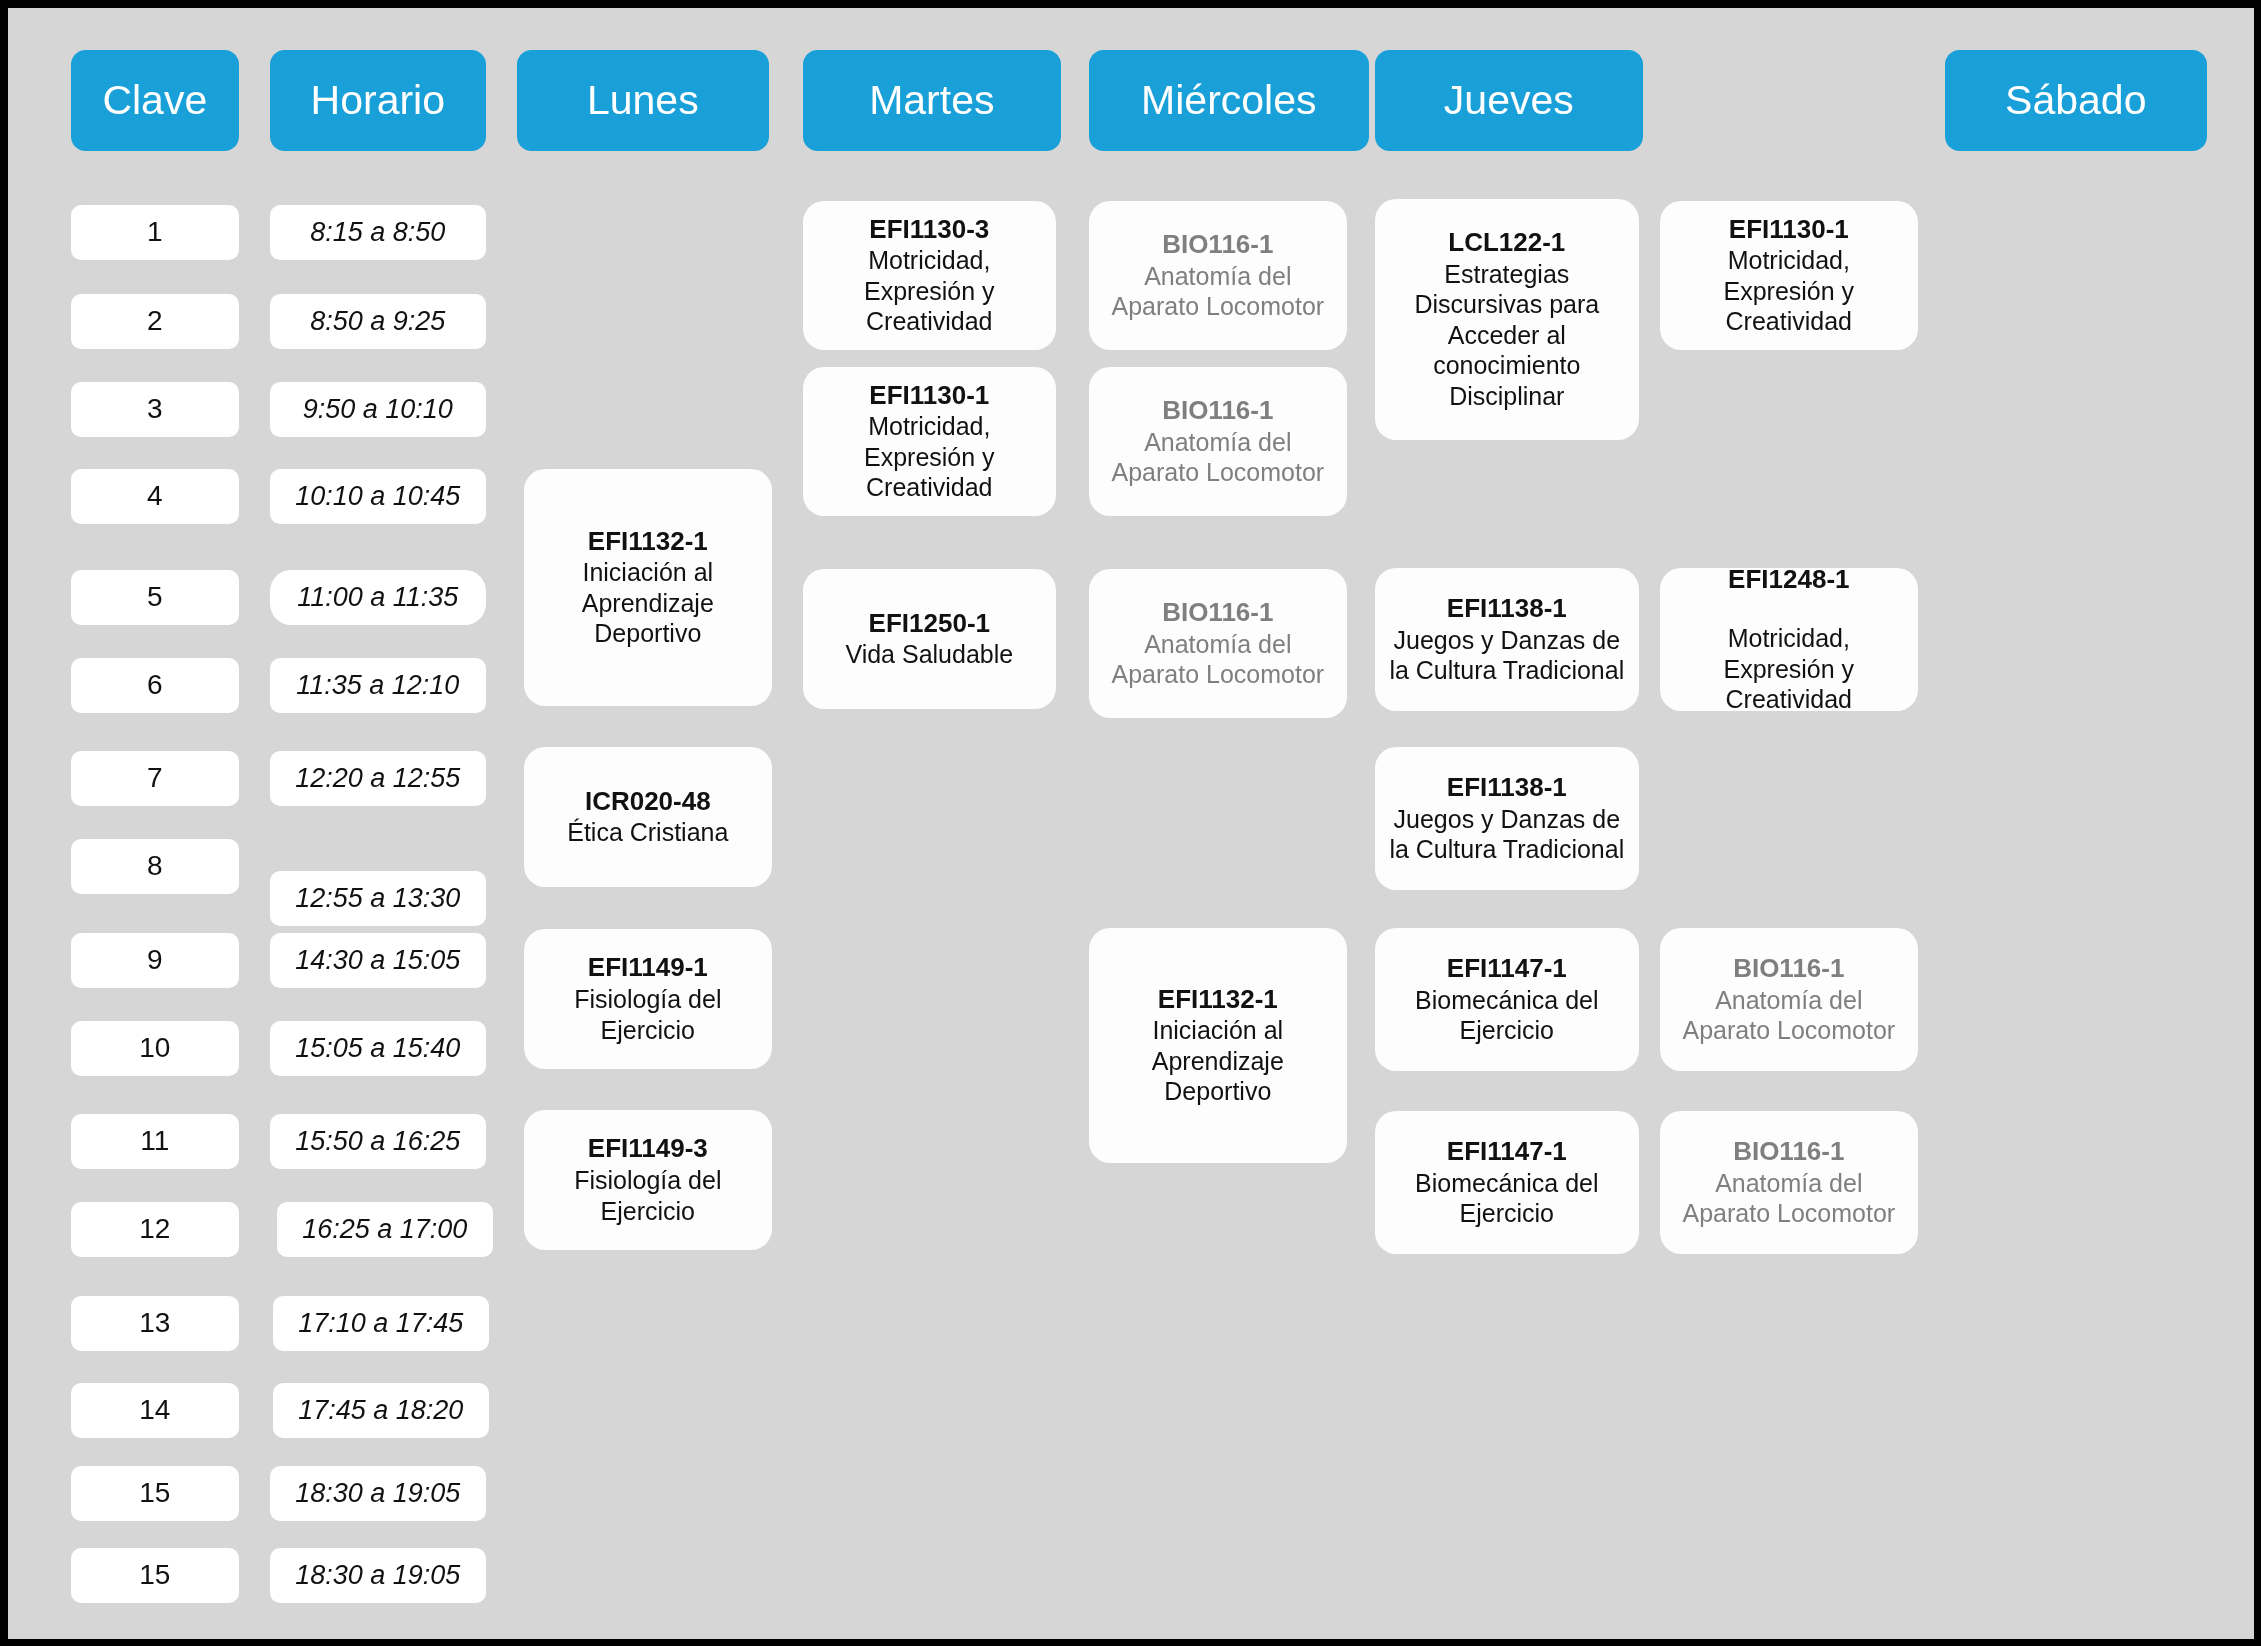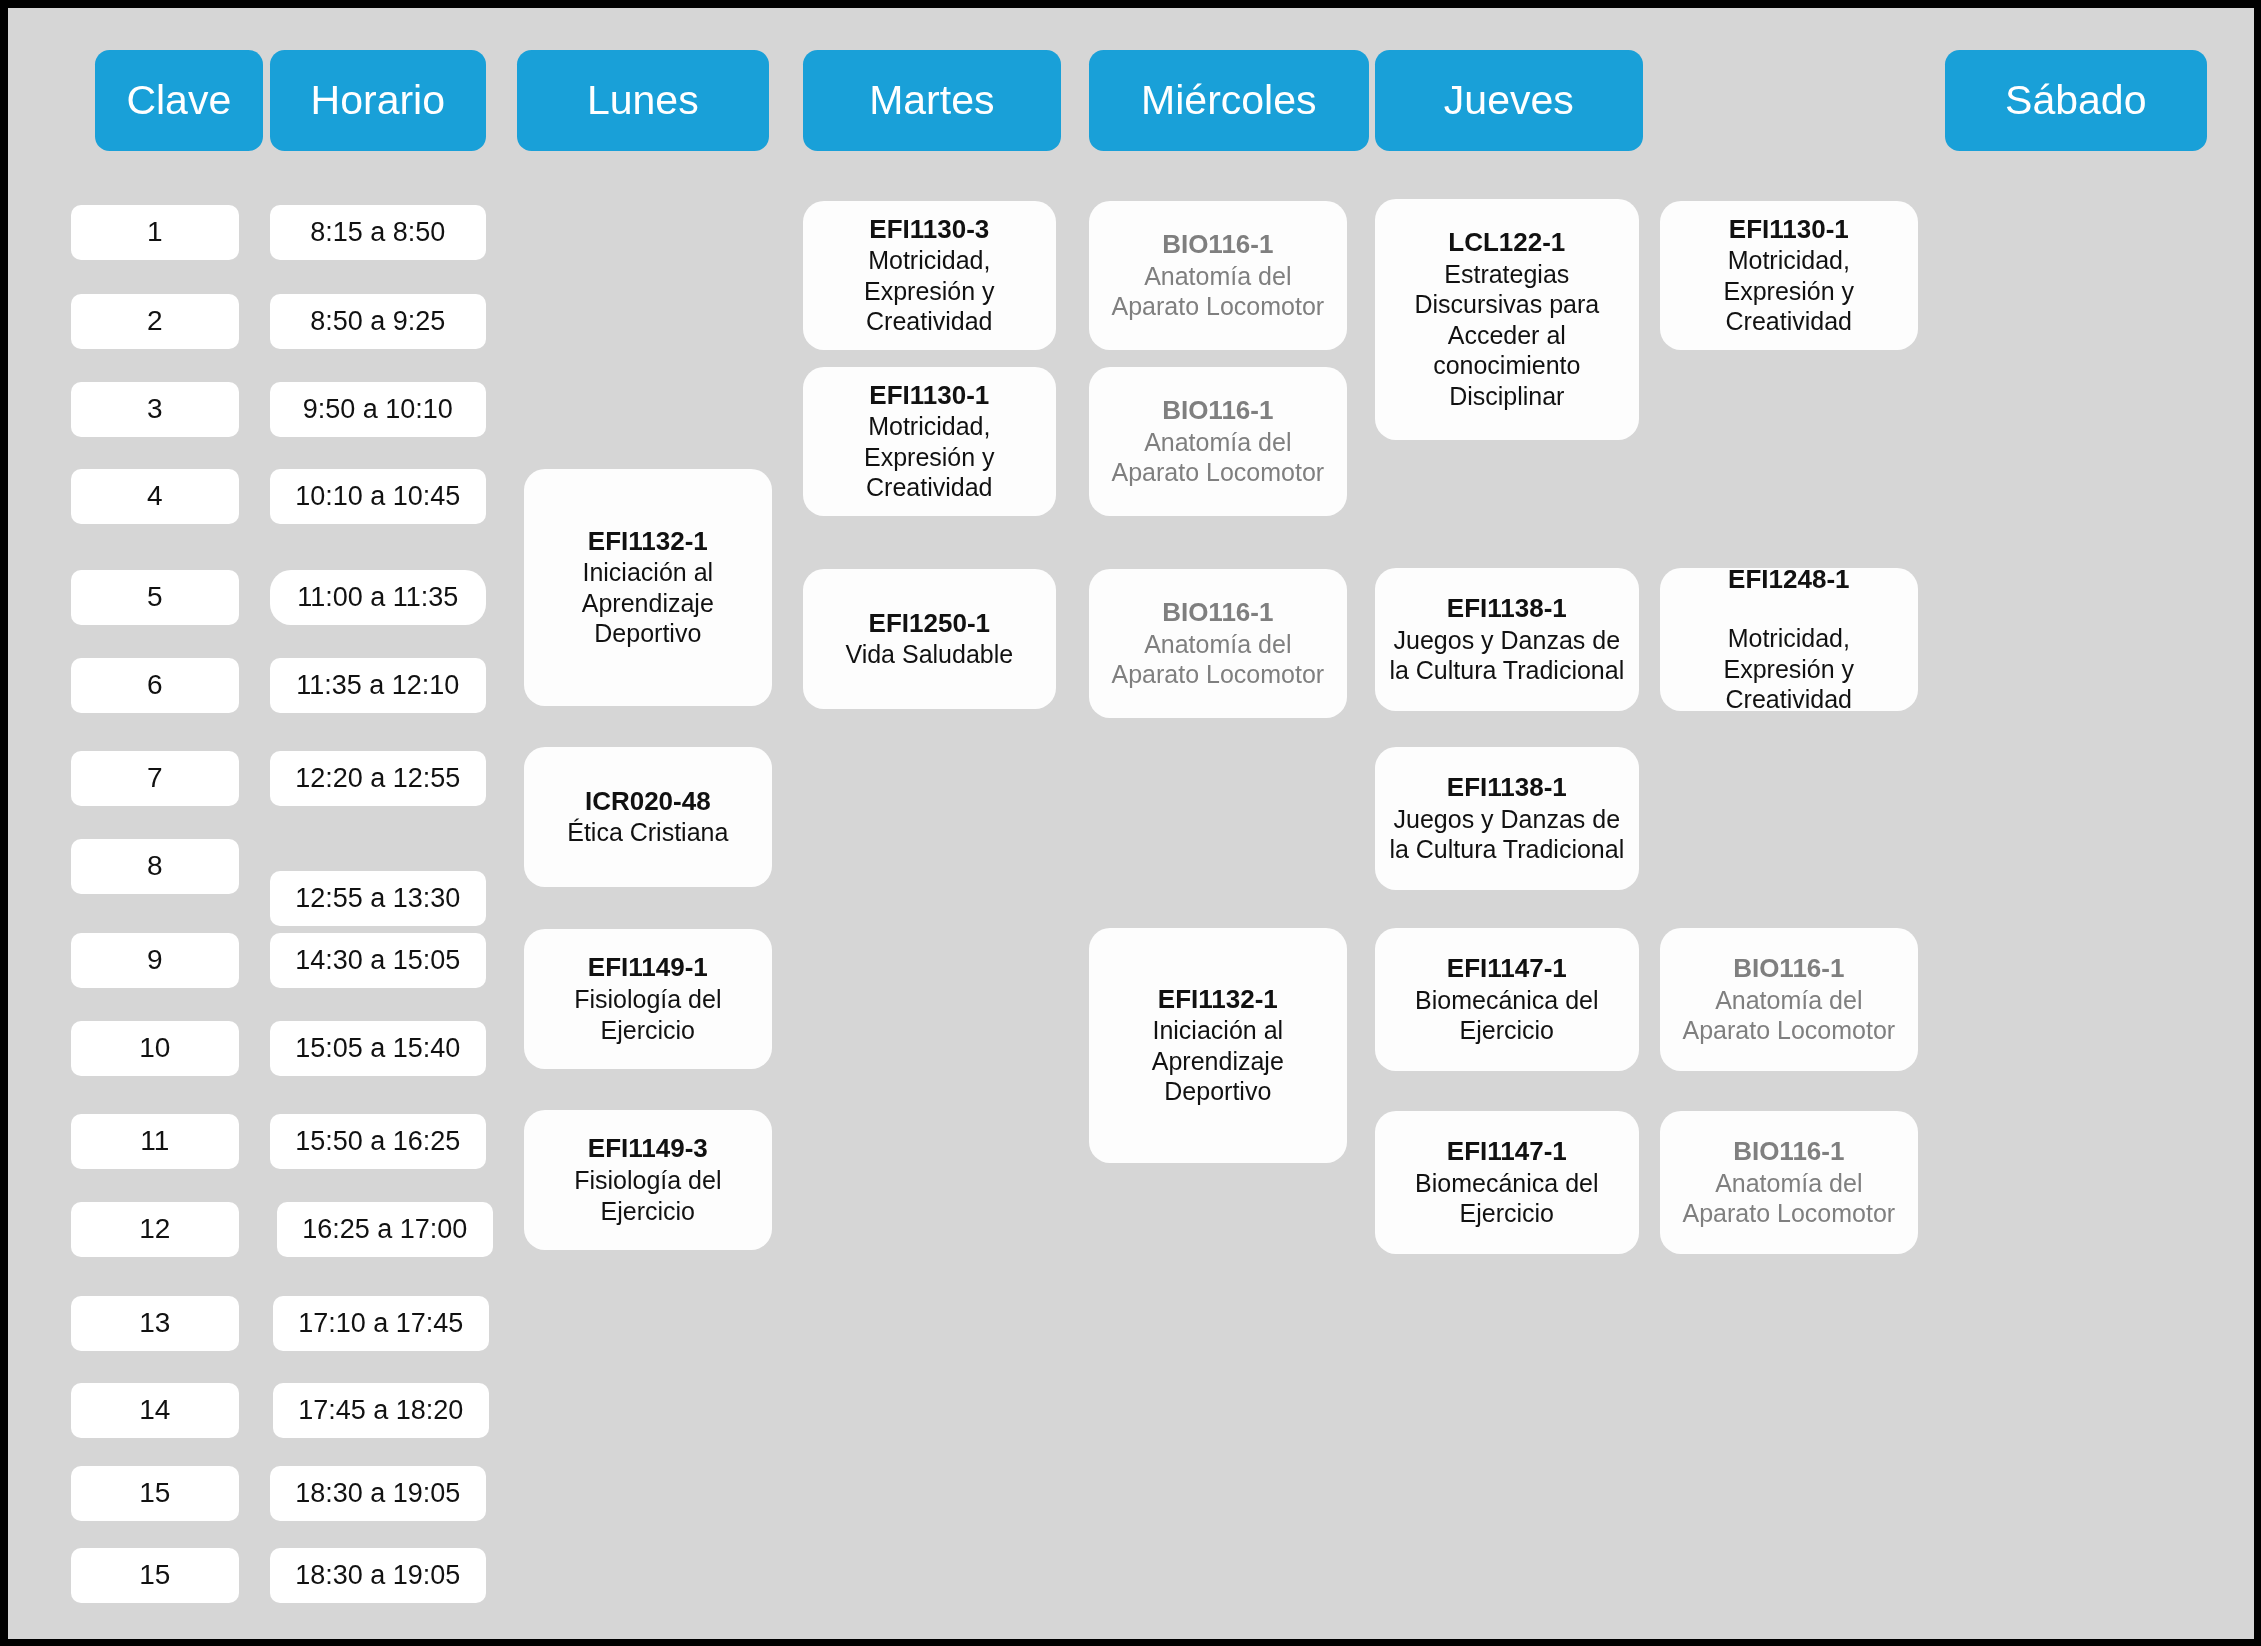--- a/index.html
+++ b/index.html
@@ -32,21 +32,21 @@
   
   .cell{
     position:absolute;
     background:#ffffff;
     border-radius:10px;
     display:flex;align-items:center;justify-content:center;
     box-sizing:border-box;
     text-align:center;
   }
   .clave-cell{font-size:28px;color:#111;}
-  .hora-cell{font-size:27px;color:#111;}
+  .hora-cell{font-size:27px;color:#111;font-style:italic;}
 
   
   .card{
     position:absolute;
     background:#fdfdfd;
     border-radius:21px;
     display:flex;
     flex-direction:column;
     align-items:center;
     justify-content:center;
@@ -69,21 +69,21 @@
   .card.liberada{
     background:#e8e8e8;
   }
   .card.liberada .code{font-weight:bold;font-size:26px;color:#111;}
 </style>
 </head>
 <body>
 
 <div id="page">
 
-  <div class="hdr" style="left:63px;top:42px;width:168px;height:101px;margin-left:24px;">
+  <div class="hdr" style="left:63px;top:42px;width:168px;height:101px;">
     <span>Clave</span>
   </div>
   <div class="hdr" style="left:262px;top:42px;width:216px;height:101px;">
     <span>Horario</span>
   </div>
   <div class="hdr" style="left:509px;top:42px;width:252px;height:101px;">
     <span>Lunes</span>
   </div>
   <div class="hdr" style="left:795px;top:42px;width:258px;height:101px;">
     <span>Martes</span>

